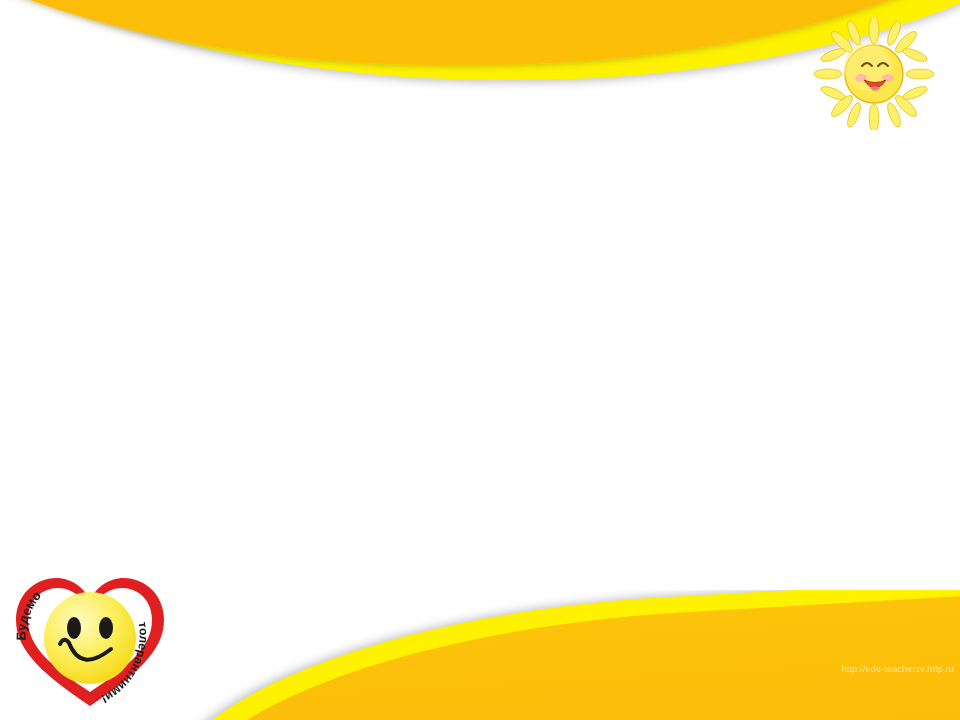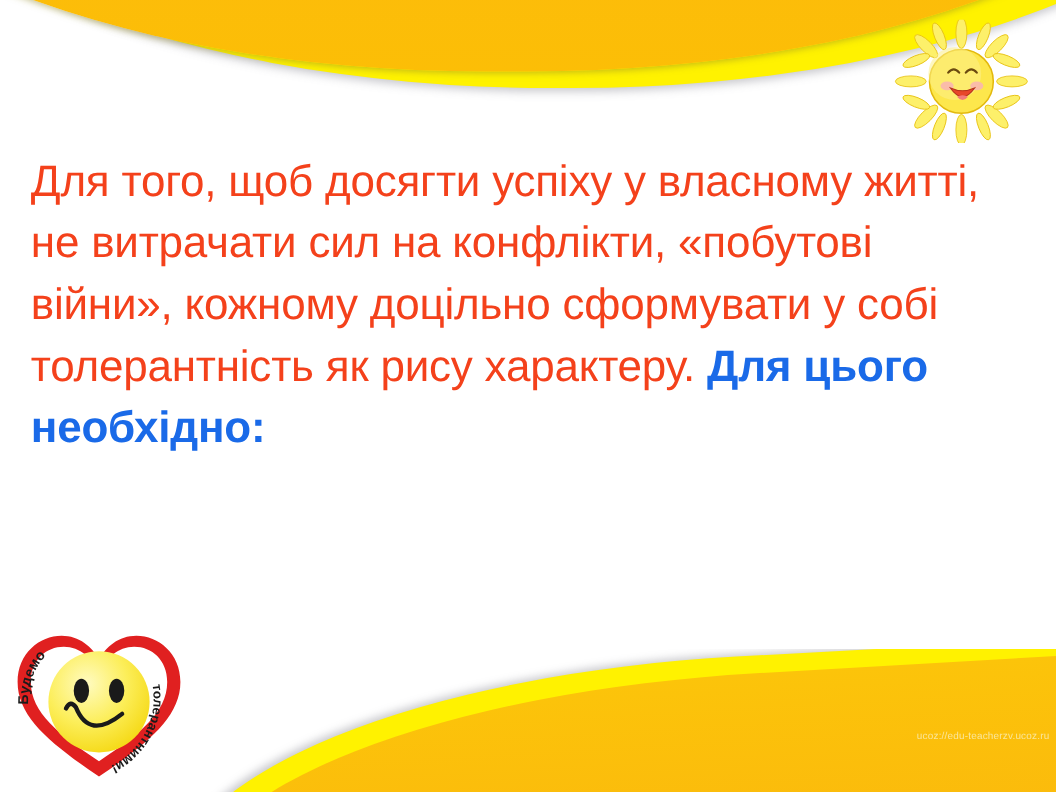--- a/index.html
+++ b/index.html
@@ -166,21 +166,20 @@
       <circle cx="56" cy="49" r="24" fill="#fef08a" opacity="0.55"></circle>
       <ellipse cx="49" cy="60" rx="6" ry="4" fill="#f9b4b4" opacity="0.85"></ellipse>
       <ellipse cx="76" cy="60" rx="6" ry="4" fill="#f9b4b4" opacity="0.85"></ellipse>
       <path d="M50 48 q5 -6 10 0" fill="none" stroke="#6b4a10" stroke-width="2" stroke-linecap="round"></path>
       <path d="M66 48 q5 -6 10 0" fill="none" stroke="#6b4a10" stroke-width="2" stroke-linecap="round"></path>
       <path d="M52 62 q11 16 22 0 q-11 5 -22 0 z" fill="#e8462a" stroke="#b5331c" stroke-width="1"></path>
       <path d="M58 70 q5 6 10 0 q-5 -3 -10 0 z" fill="#f47b7b"></path>
     </svg>
   </div>
 
-  <div class="body-text"><span>Для того, щоб досягти успіху у власному житті, не витрачати сил на конфлікти, «побутові війни», кожному доцільно сформувати у собі толерантність як рису характеру. </span><span class="hl">Для цього необхідно:</span></div>
 
   <div class="heart-logo">
     <svg viewBox="0 0 168 168" width="168" height="168" aria-hidden="true">
       <defs>
         <path id="arcTop" d="M20 92 A 62 62 0 0 1 64 26" fill="none"></path>
         <path id="arcBot" d="M132 68 A 68 68 0 0 1 56 150" fill="none"></path>
         <radialGradient id="smileyGrad" cx="38%" cy="32%" r="72%">
           <stop offset="0%" stop-color="#fffbc0"></stop>
           <stop offset="55%" stop-color="#fcee5a"></stop>
           <stop offset="100%" stop-color="#f5d916"></stop>
@@ -216,16 +215,16 @@
       </text>
       <text font-family="'Liberation Sans', sans-serif" font-size="12" font-weight="bold" fill="#1a1a1a">
         <textPath href="#arcBot" startOffset="2%">толерантними!</textPath>
       </text>
     </svg>
   </div>
 
   <div class="bottom-deco">
     <div class="bot-yellow"></div>
     <div class="bot-orange"></div>
-    <div class="bot-url">ucoz://edu-teacherzv.ucoz.ru</div>
+    <div class="bot-url">http://edu-teacherzv.http.ru</div>
   </div>
 
 </div>
 
 </body></html>

